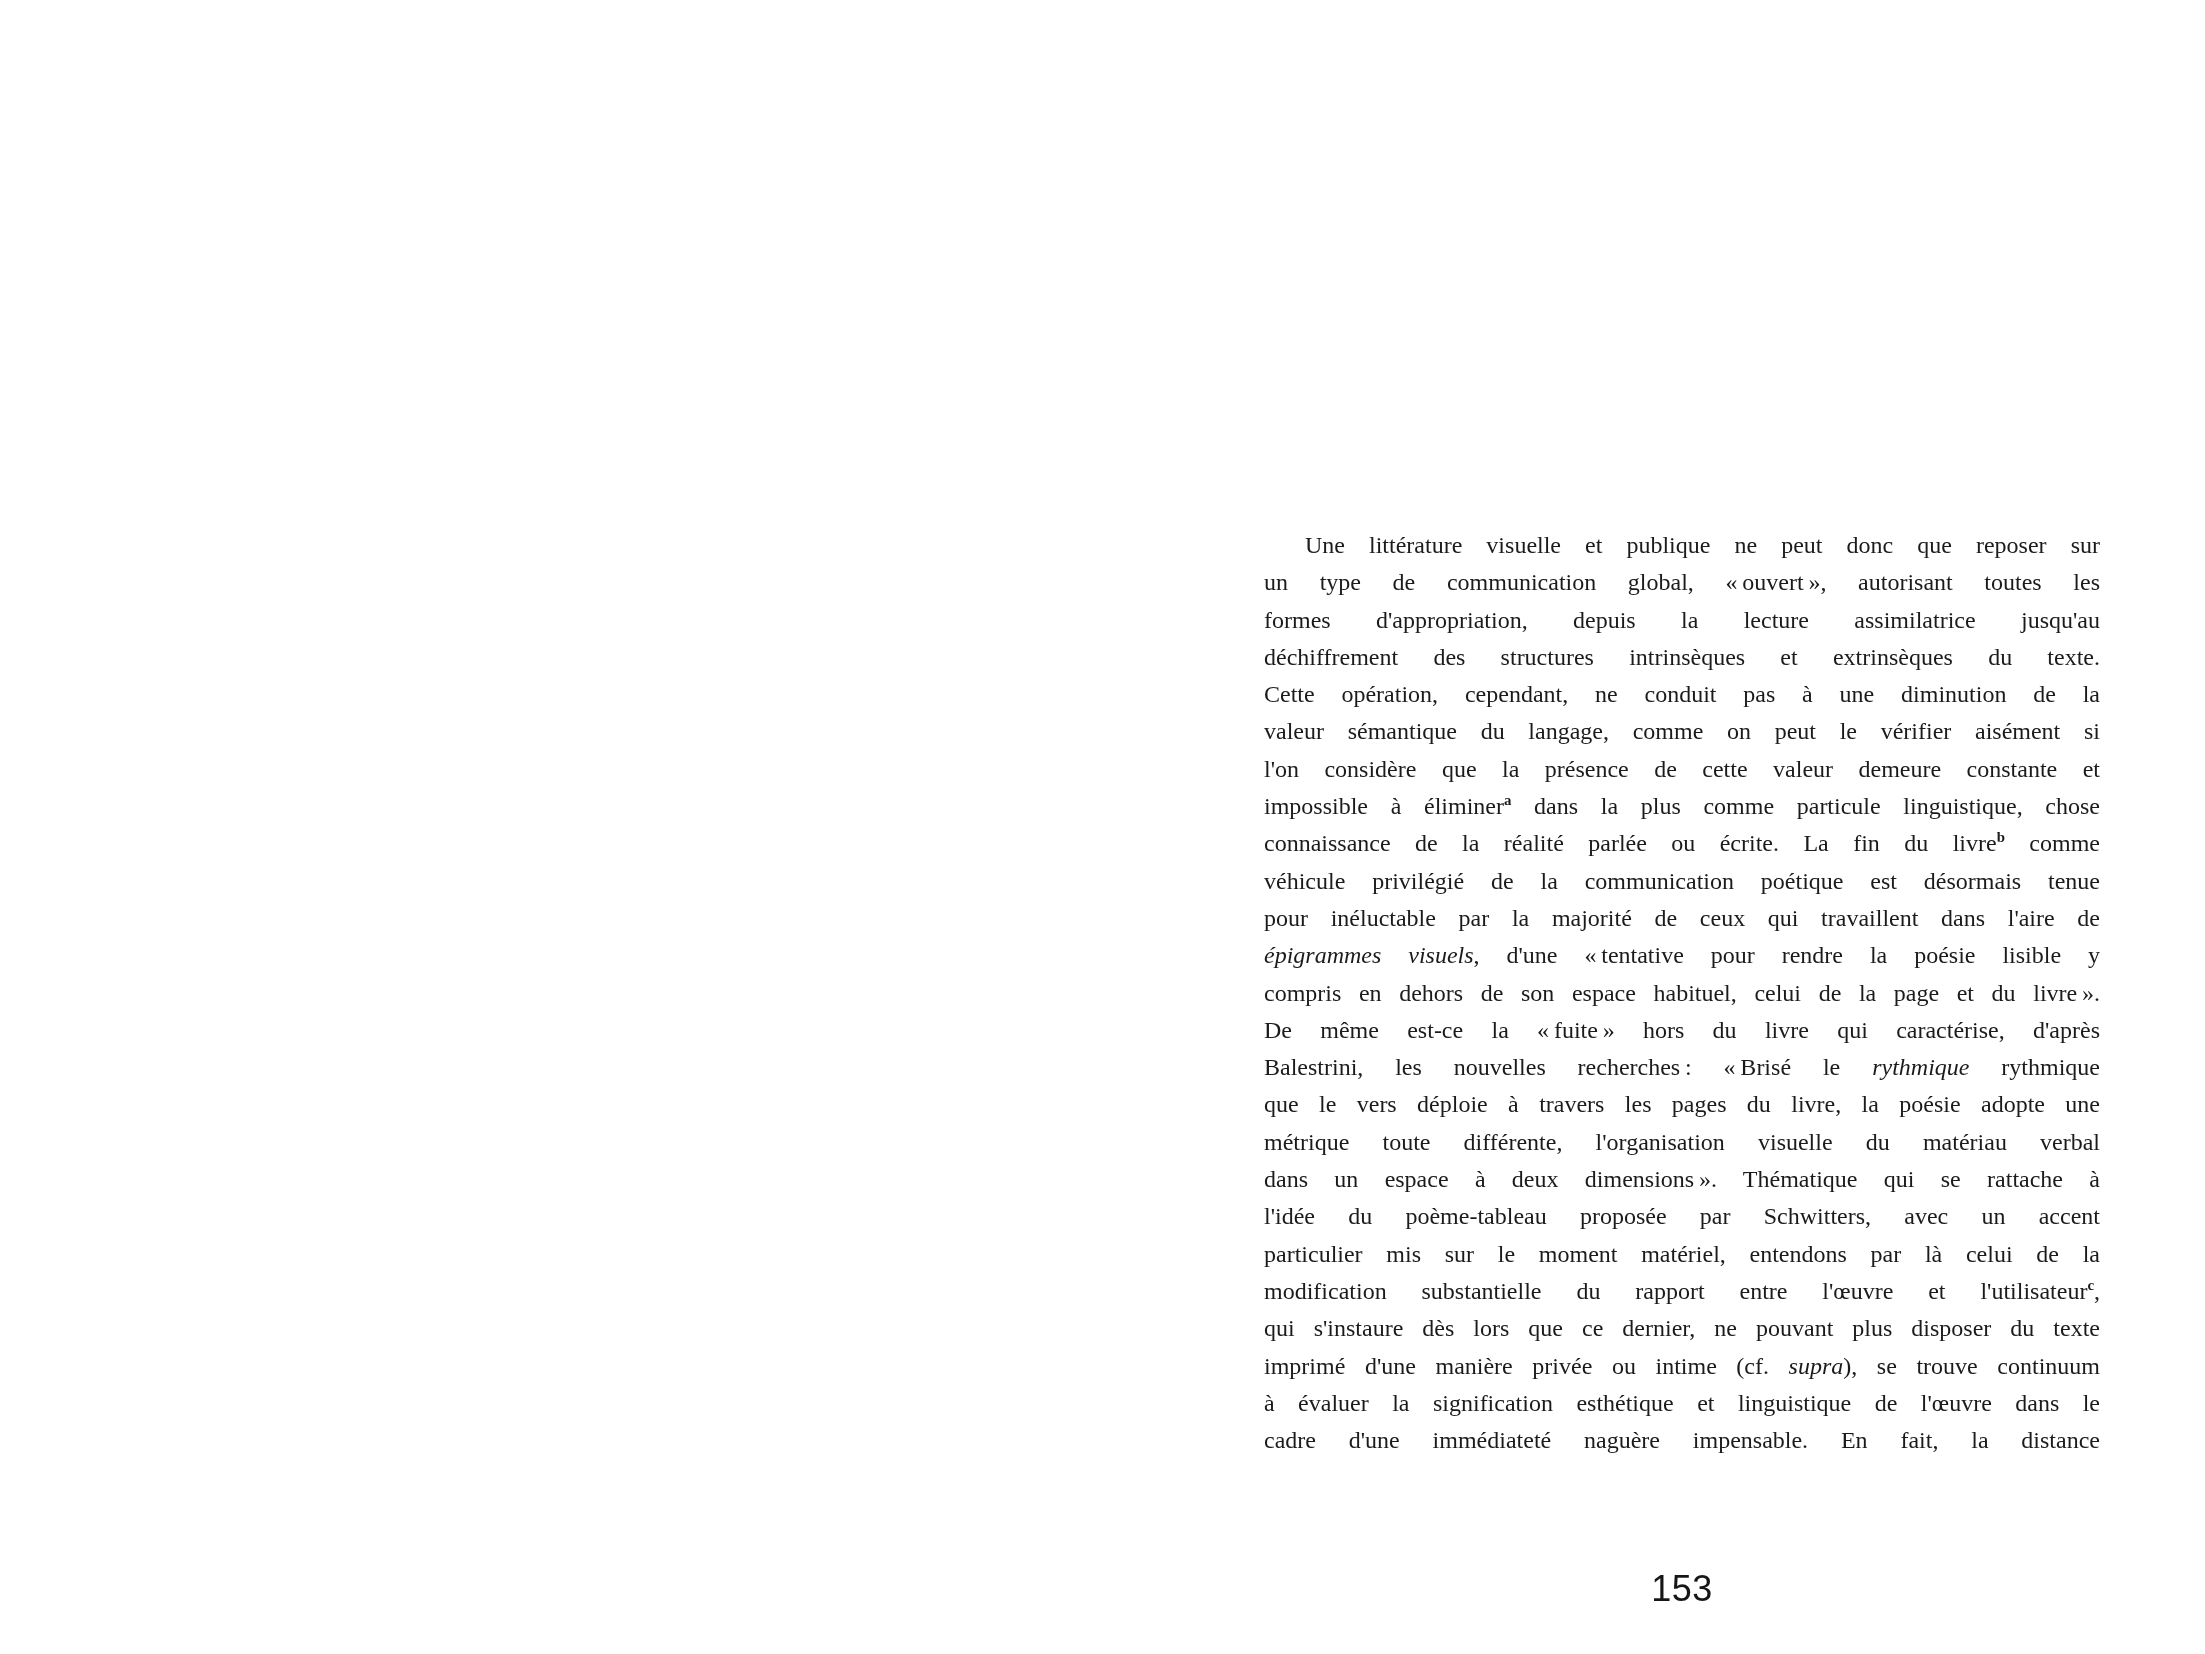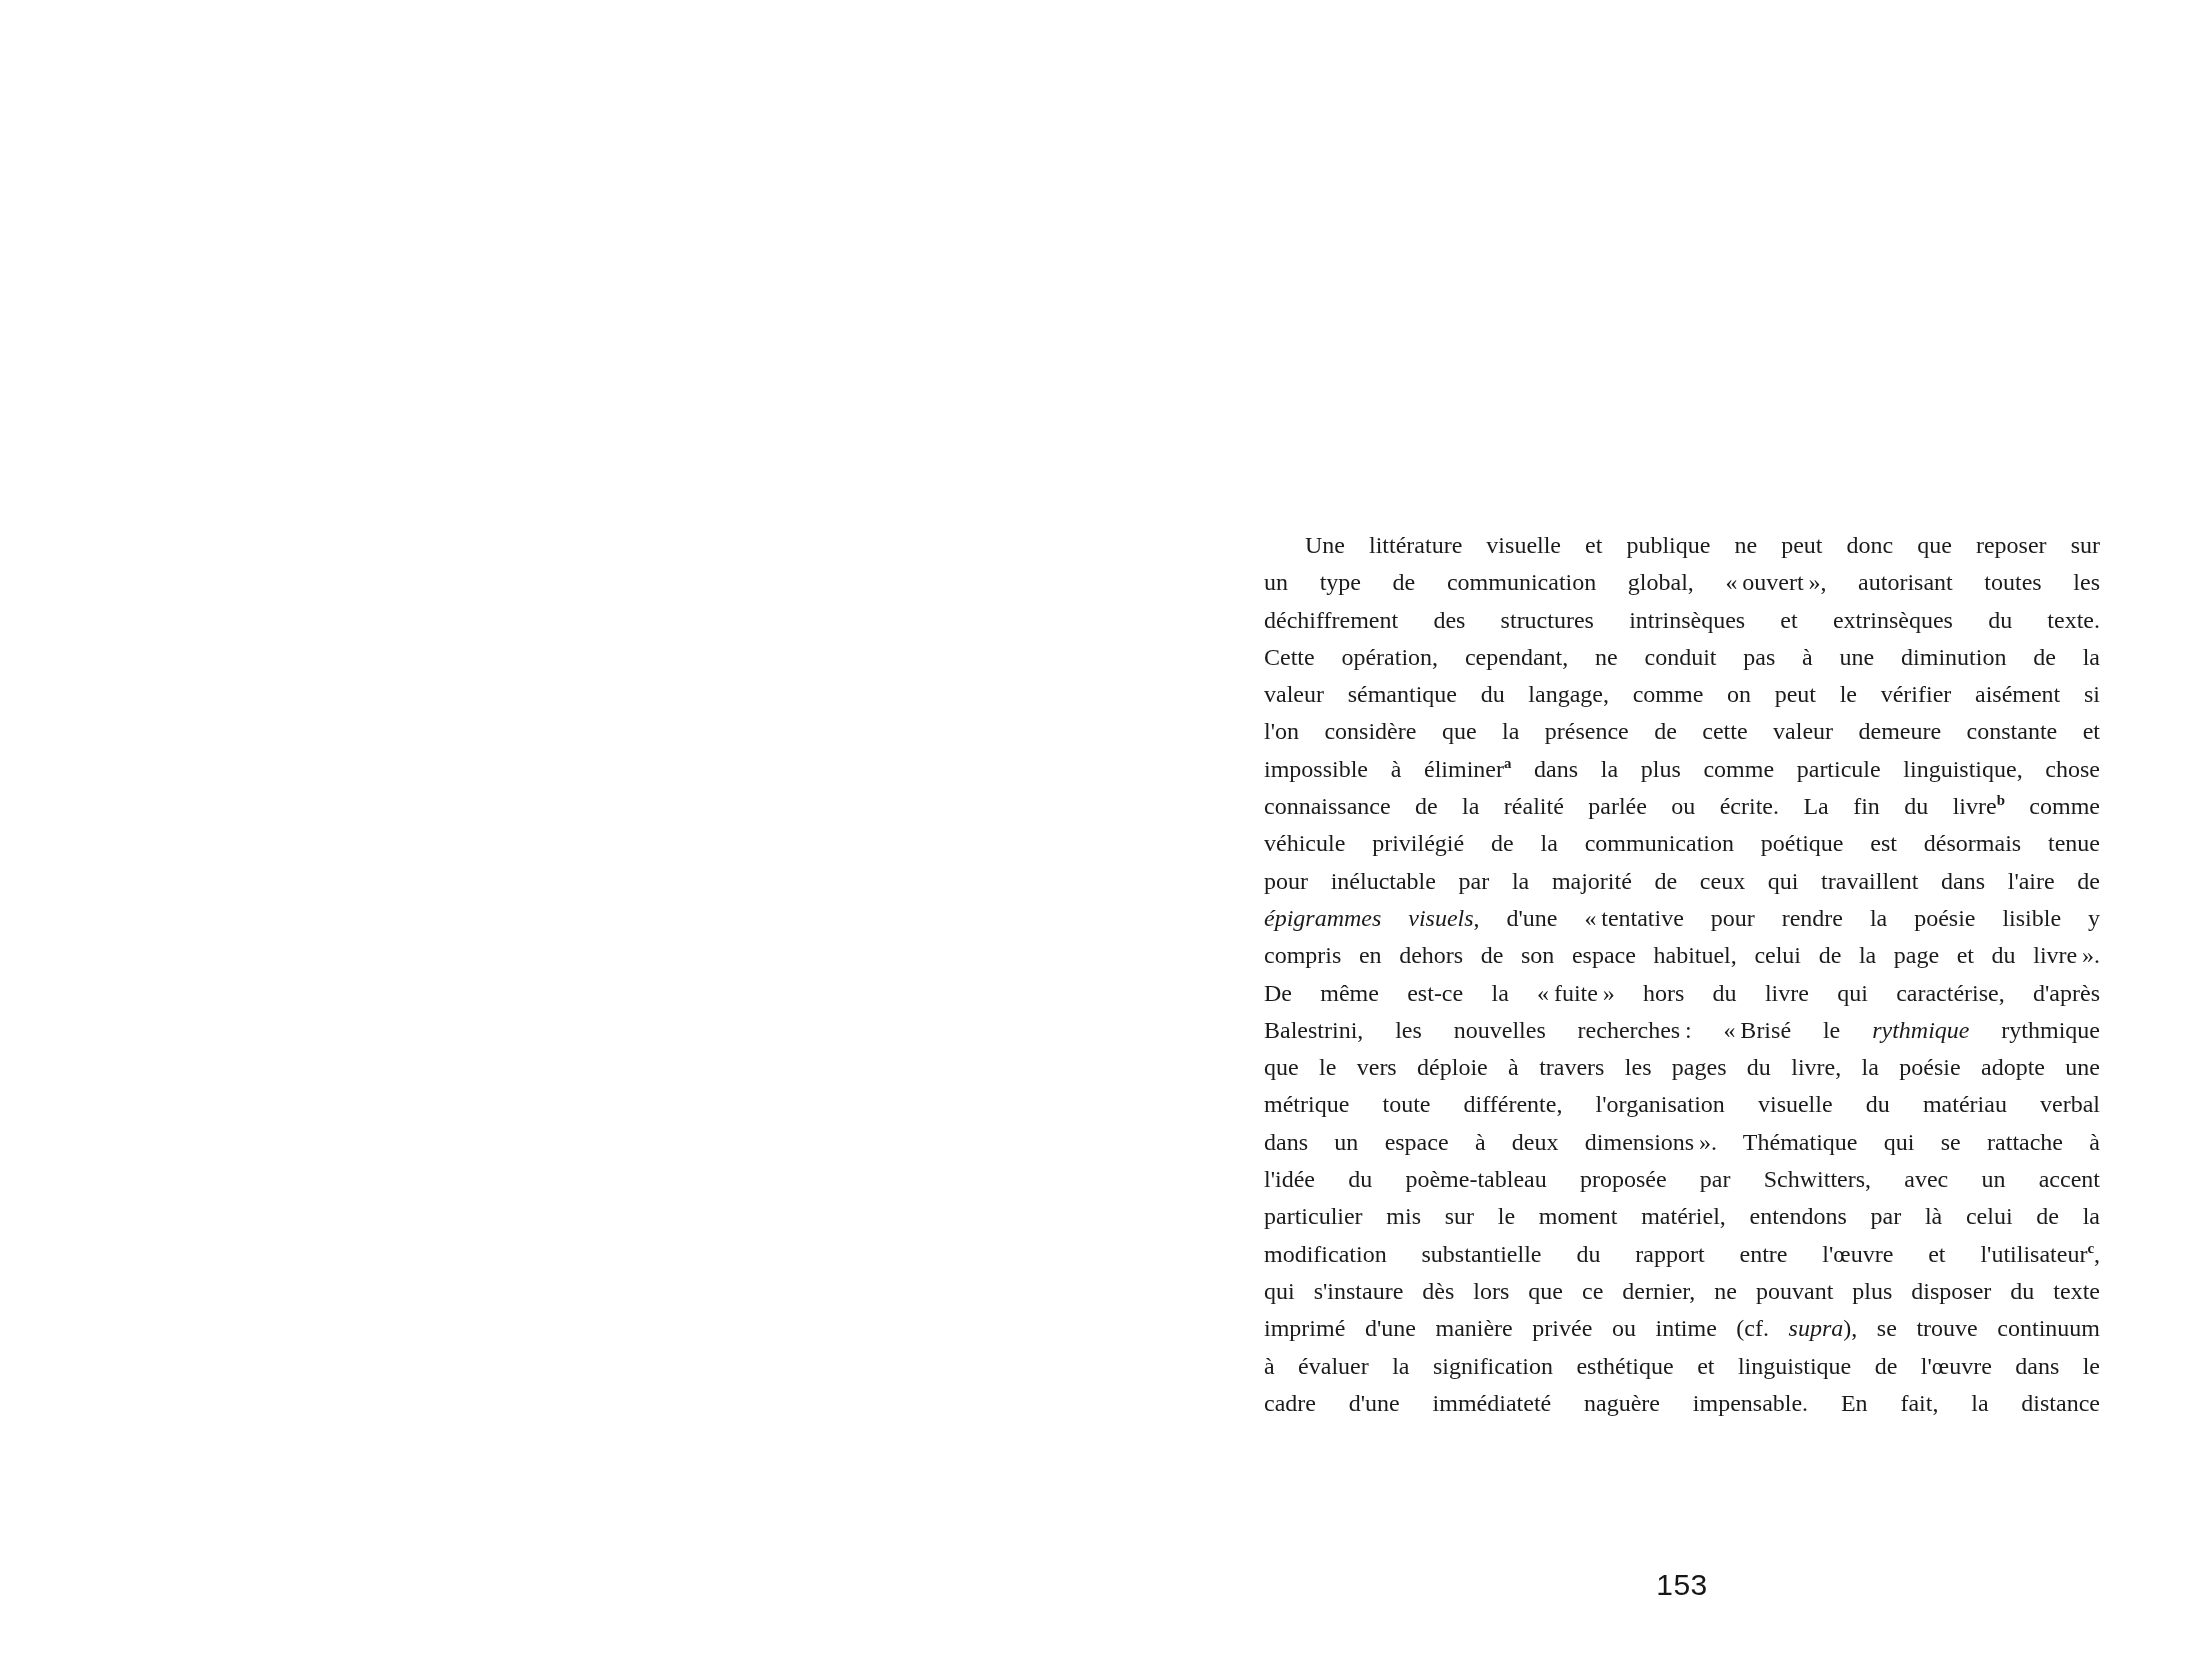--- a/index.html
+++ b/index.html
@@ -43,32 +43,33 @@
     vertical-align: super;
     line-height: 0;
   }
   .folio {
     position: absolute;
     left: 1264px;
     top: 1568px;
     width: 836px;
     text-align: center;
     font-family: "Liberation Sans", "DejaVu Sans", sans-serif;
-    font-size: 30px;
+    font-size: 36px;
     color: #161616;
     letter-spacing: 0.5px;
   }
 </style>
 </head>
 <body>
 
 <div class="spread">
   <div class="text-column">
       <div class="line first"><span>Une littérature visuelle et publique ne peut donc que reposer sur</span></div>
       <div class="line"><span>un type de communication global, « ouvert », autorisant toutes les</span></div>
+      <div class="line"><span>formes d'appropriation, depuis la lecture assimilatrice jusqu'au</span></div>
       <div class="line"><span>déchiffrement des structures intrinsèques et extrinsèques du texte.</span></div>
       <div class="line"><span>Cette opération, cependant, ne conduit pas à une diminution de la</span></div>
       <div class="line"><span>valeur sémantique du langage, comme on peut le vérifier aisément si</span></div>
       <div class="line"><span>l'on considère que la présence de cette valeur demeure constante et</span></div>
       <div class="line"><span>impossible à éliminer</span><span class="sup">a</span><span> dans la plus comme particule linguistique, chose</span></div>
       <div class="line"><span>connaissance de la réalité parlée ou écrite. La fin du livre</span><span class="sup">b</span><span> comme</span></div>
       <div class="line"><span>véhicule privilégié de la communication poétique est désormais tenue</span></div>
       <div class="line"><span>pour inéluctable par la majorité de ceux qui travaillent dans l'aire de</span></div>
       <div class="line"><span class="it">épigrammes visuels</span><span>, d'une « tentative pour rendre la poésie lisible y</span></div>
       <div class="line"><span>compris en dehors de son espace habituel, celui de la page et du livre ».</span></div>

